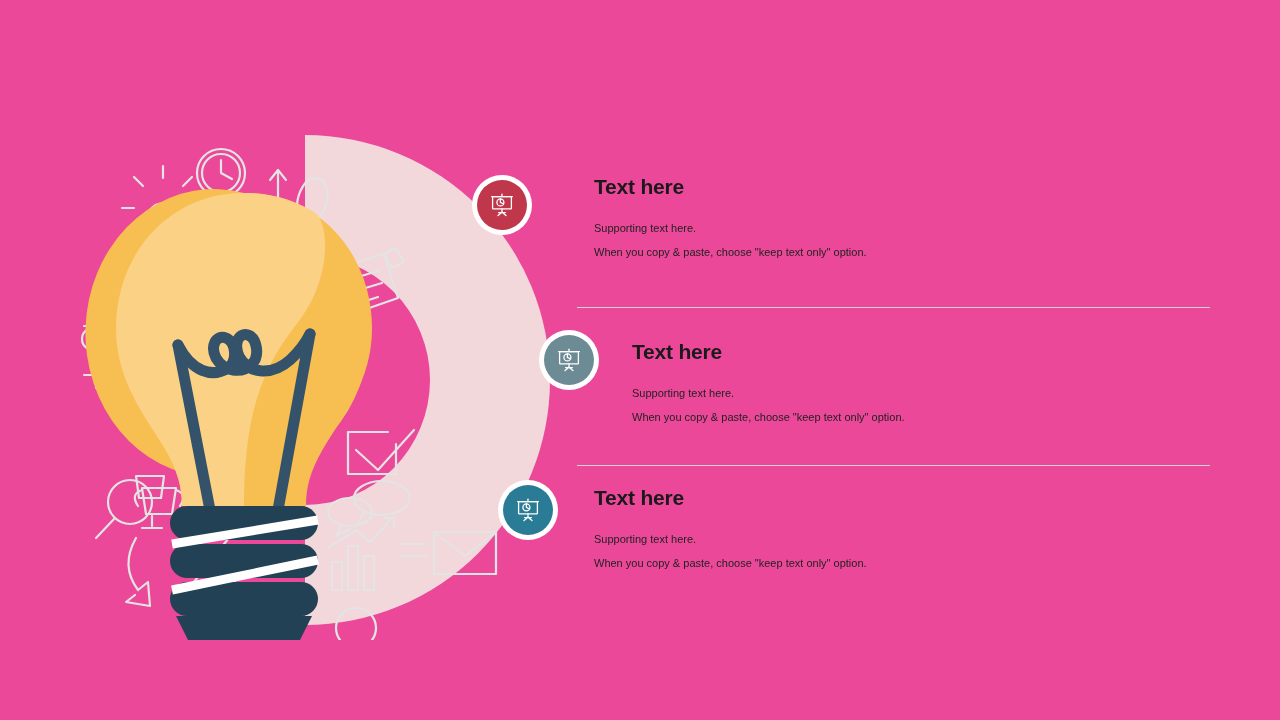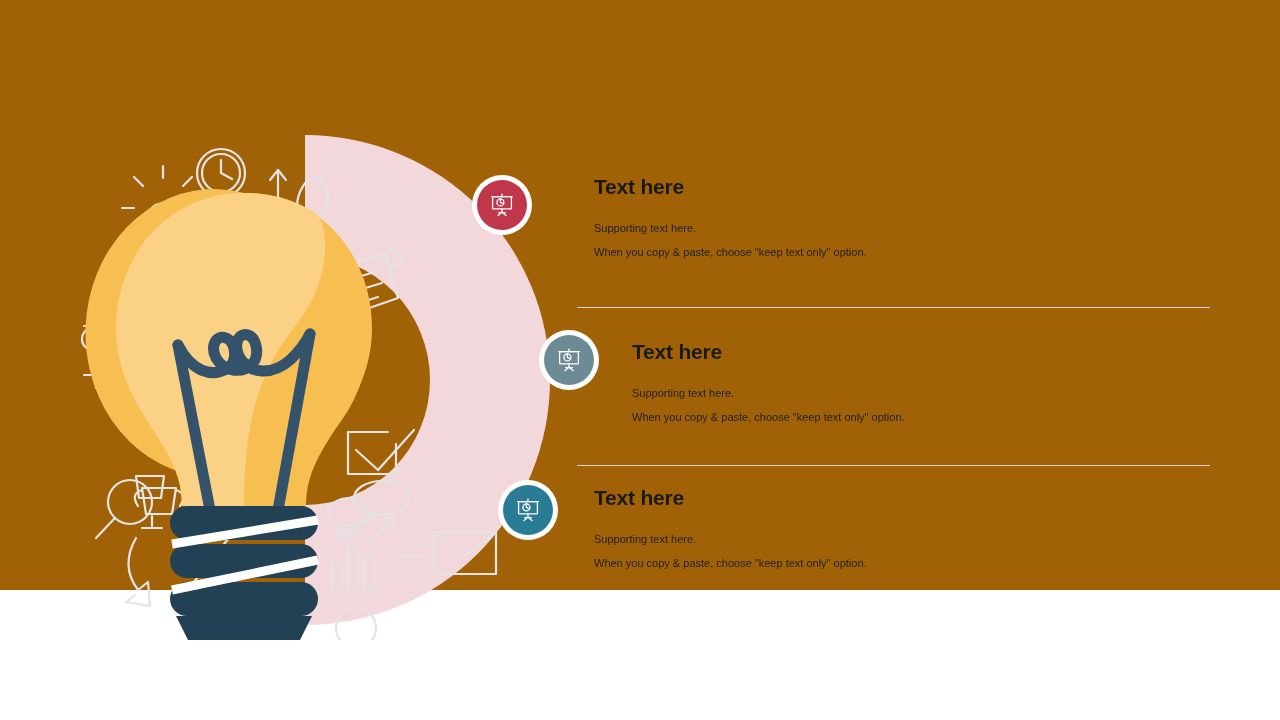--- a/index.html
+++ b/index.html
@@ -11,22 +11,22 @@
     width: 1280px;
     height: 720px;
     overflow: hidden;
     font-family: "Liberation Sans", sans-serif;
     position: relative;
   }
   #slide {
     position: absolute;
     left: 0; top: 0;
     width: 1280px;
-    height: 590px;
-    background: #a16207;
+    height: 720px;
+    background: #ec4899;
   }
 
   
   #graphic {
     position: absolute;
     left: 60px;
     top: 120px;
     width: 520px;
     height: 520px;
   }

